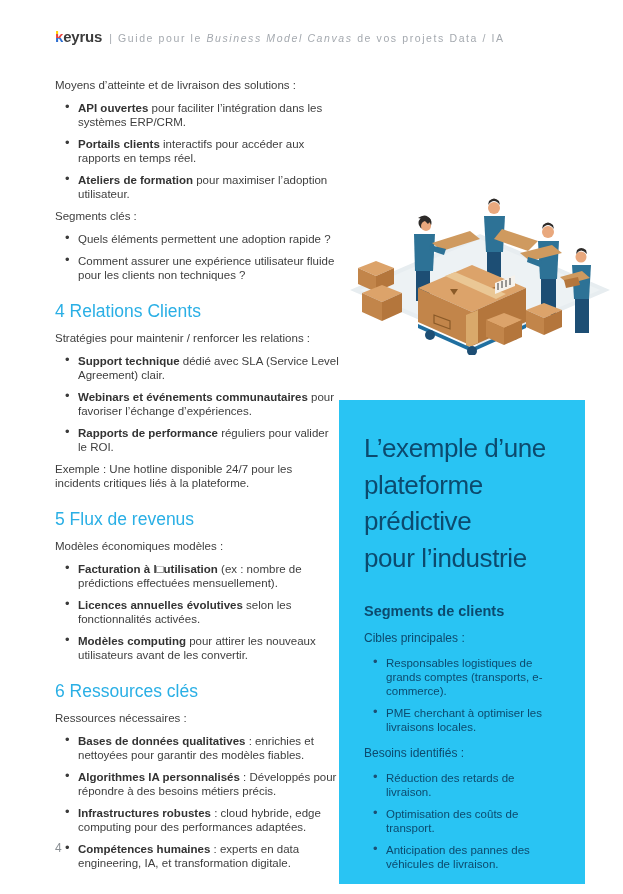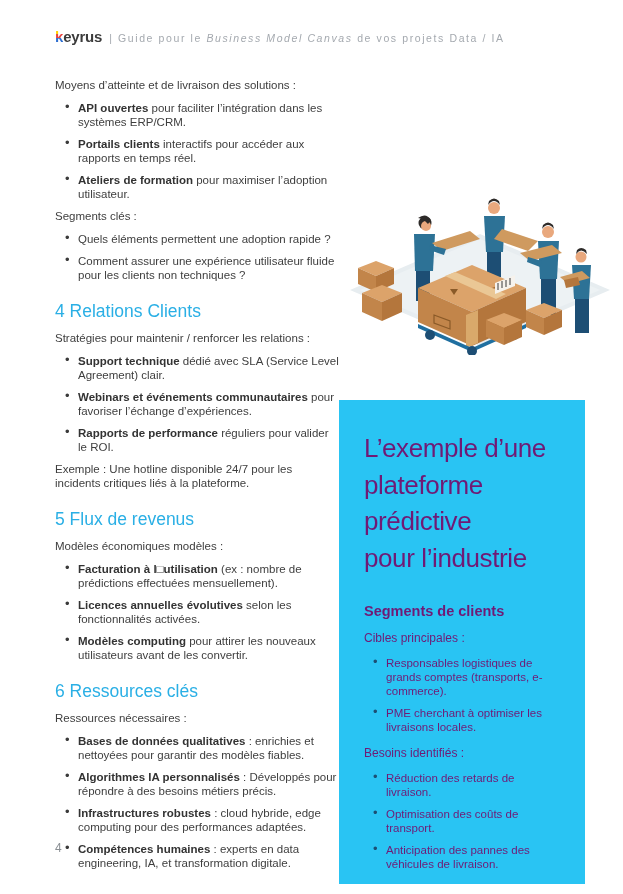--- a/index.html
+++ b/index.html
@@ -27,21 +27,21 @@
   .sec-title{color:var(--accent);font-size:17.5px;font-weight:400;margin:19px 0 9px;}
   .sec-title:first-child{margin-top:4px;}
   .para{font-size:11.5px;color:var(--body-text);line-height:14px;margin:0 0 9px;}
   ul.blist{list-style:none;margin:3px 0 5px;padding:0 0 0 23px;}
   ul.blist li{position:relative;font-size:11.5px;color:var(--body-text);line-height:14px;margin-bottom:8px;}
   ul.blist li::before{content:"\2022";position:absolute;left:-13px;top:-1px;color:#3a3a3a;font-size:13px;}
   ul.blist li b{color:#333333;text-align:center;}
   
   .panel{
     position:absolute;left:339px;top:400px;width:246px;height:484px;
-    background:var(--panel);color:#701a75;box-sizing:border-box;padding:30px 24px 0 25px;
+    background:var(--panel);color:#0c4a6e;box-sizing:border-box;padding:30px 24px 0 25px;
   }
   .panel-title{font-size:26px;line-height:36.5px;font-weight:400;letter-spacing:-0.4px;}
   .panel-heading{font-size:14.5px;font-weight:bold;margin-top:27px;}
   .panel-sub{font-size:12px;margin:12px 0 0;}
   .panel ul{list-style:none;margin:11px 0 3px;padding:0 0 0 22px;}
   .panel li{position:relative;font-size:11.5px;line-height:14px;margin-bottom:8px;}
   .panel li::before{content:"\2022";position:absolute;left:-13px;top:-1px;color:var(--panel-bullet);font-size:13px;}
   
   .illustration{position:absolute;left:342px;top:148px;width:276px;height:207px;}
   .illustration svg{width:100%;height:100%;display:block;}

